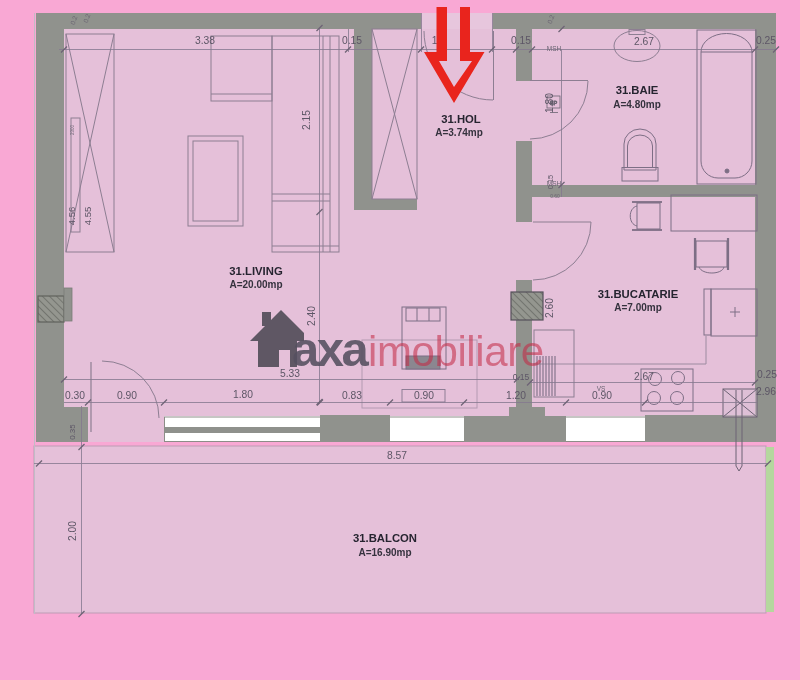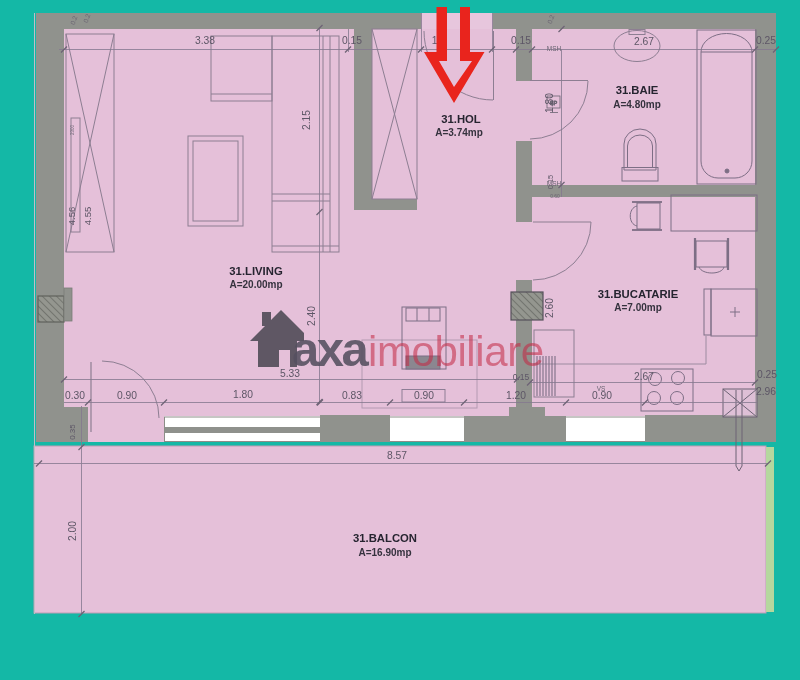--- a/index.html
+++ b/index.html
@@ -1,16 +1,16 @@
 <!DOCTYPE html>
 <html><head>
 <meta charset="utf-8">
 <style>
   html,body{margin:0;padding:0;background:#fff;}
-  #plan{position:relative;width:800px;height:680px;background:#14b8a6;font-family:"Liberation Sans", sans-serif;overflow:hidden;}
+  #plan{position:relative;width:800px;height:680px;background:#f9a8d4;font-family:"Liberation Sans", sans-serif;overflow:hidden;}
   svg{position:absolute;left:0;top:0;filter:blur(0.4px);}
   text{font-family:"Liberation Sans", sans-serif;}
   .dim{fill:#5d5666;font-size:10.3px;text-anchor:middle;}
   .dimsm{fill:#6a6472;font-size:6.5px;text-anchor:middle;}
   .room{fill:#262430;font-size:11.3px;font-weight:bold;text-anchor:middle;letter-spacing:0px;}
   .area{fill:#35323e;font-size:10px;font-weight:bold;text-anchor:middle;}
 </style>
 </head>
 <body>
 <div id="plan">

